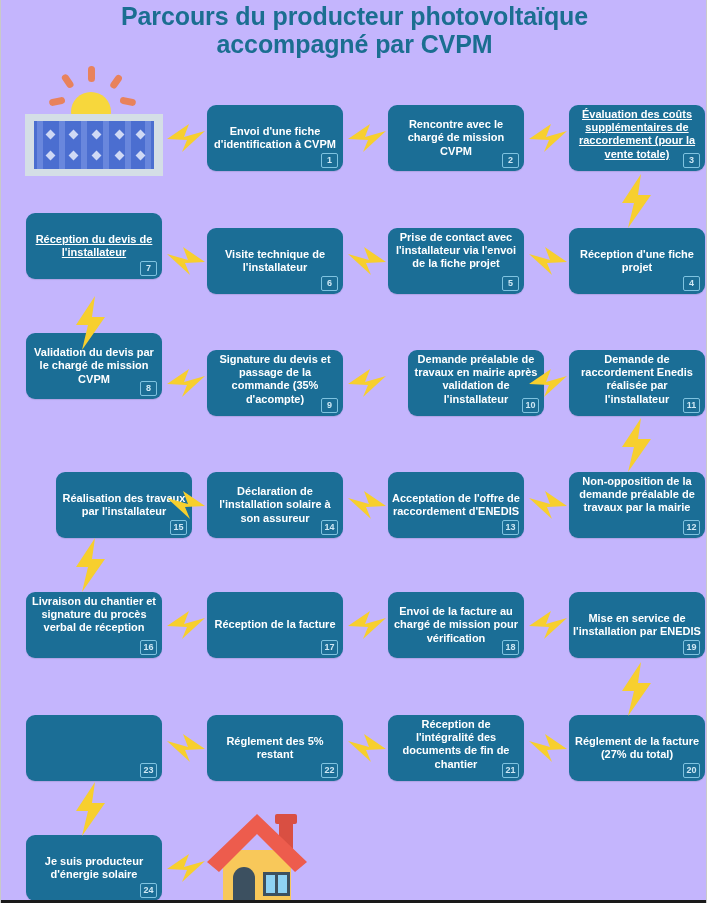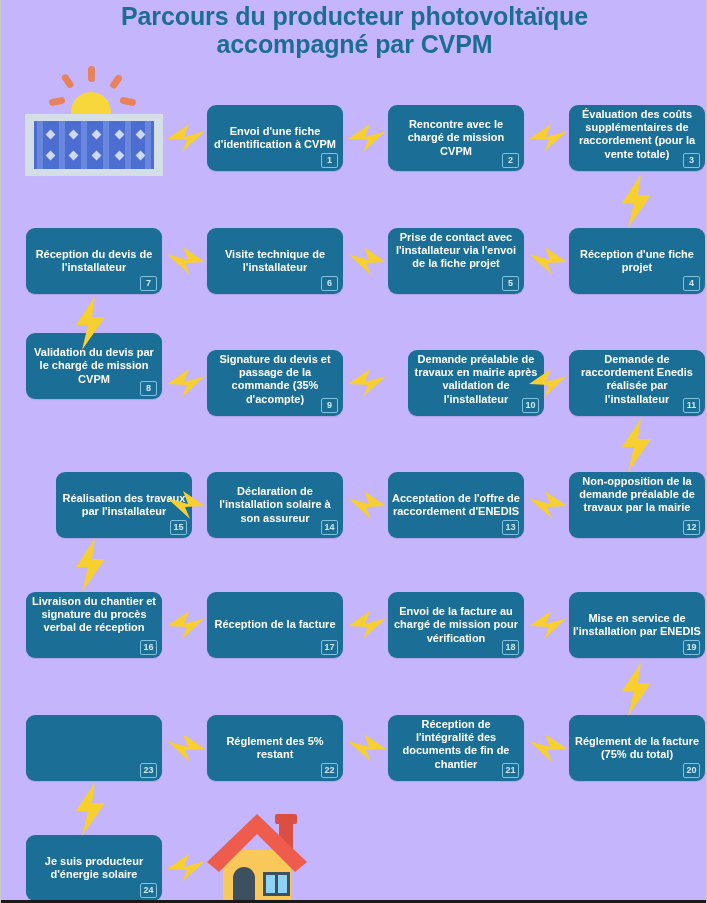--- a/index.html
+++ b/index.html
@@ -180,26 +180,26 @@
   </div>
 
   <div class="step" style="left:206px; top:105px;">
     <span class="txt">Envoi d'une fiche d'identification à CVPM</span>
     <span class="badge">1</span>
   </div>
   <div class="step" style="left:387px; top:105px;">
     <span class="txt">Rencontre avec le chargé de mission CVPM</span>
     <span class="badge">2</span>
   </div>
-  <div class="step tight" style="left:568px; top:105px;">
+  <div class="step tight" style="left:568px; top:105px;text-decoration:underline;">
     <span class="txt">Évaluation des coûts supplémentaires de raccordement (pour la vente totale)</span>
     <span class="badge">3</span>
   </div>
 
-  <div class="step" style="left:25px; top:228px;">
+  <div class="step" style="left:25px; top:213px;text-decoration:underline;">
     <span class="txt">Réception du devis de l'installateur</span>
     <span class="badge">7</span>
   </div>
   <div class="step" style="left:206px; top:228px;">
     <span class="txt">Visite technique de l'installateur</span>
     <span class="badge">6</span>
   </div>
   <div class="step tight" style="left:387px; top:228px;">
     <span class="txt">Prise de contact avec l'installateur via l'envoi de la fiche projet</span>
     <span class="badge">5</span>
@@ -265,21 +265,21 @@
   </div>
   <div class="step" style="left:206px; top:715px;">
     <span class="txt">Réglement des 5% restant</span>
     <span class="badge">22</span>
   </div>
   <div class="step tight" style="left:387px; top:715px;">
     <span class="txt">Réception de l'intégralité des documents de fin de chantier</span>
     <span class="badge">21</span>
   </div>
   <div class="step" style="left:568px; top:715px;">
-    <span class="txt">Réglement de la facture (75% du total)</span>
+    <span class="txt">Réglement de la facture (27% du total)</span>
     <span class="badge">20</span>
   </div>
 
   <div class="step" style="left:25px; top:835px;">
     <span class="txt">Je suis producteur d'énergie solaire</span>
     <span class="badge">24</span>
   </div>
 
   <div class="bolt" style="left:164px; top:118px;">
     <svg width="42" height="40" viewBox="0 0 42 40">

